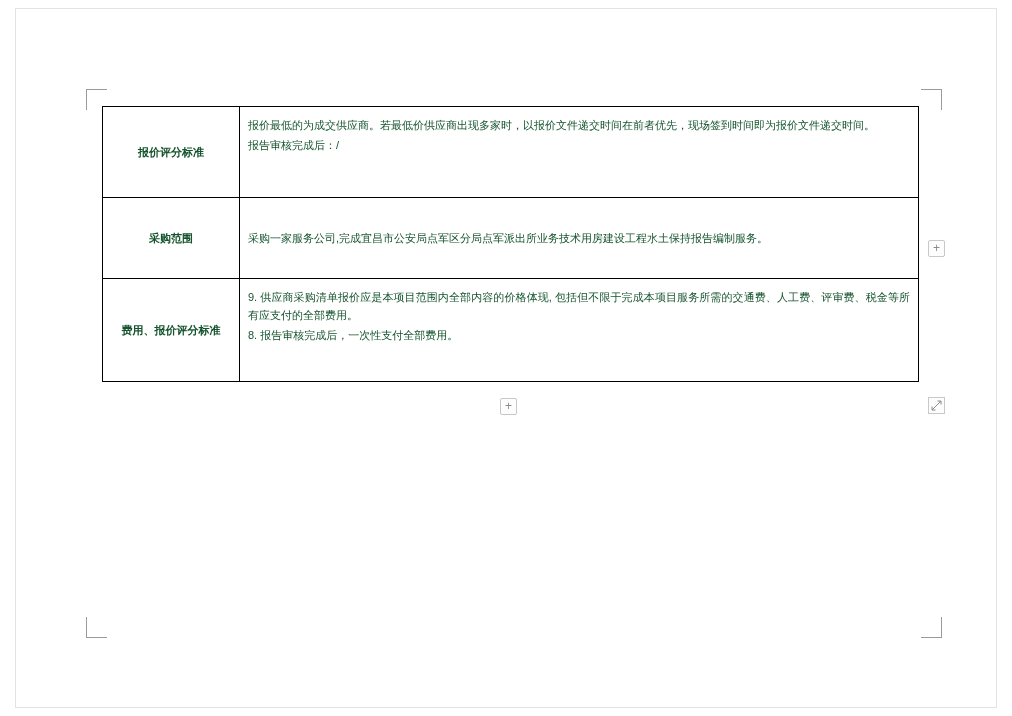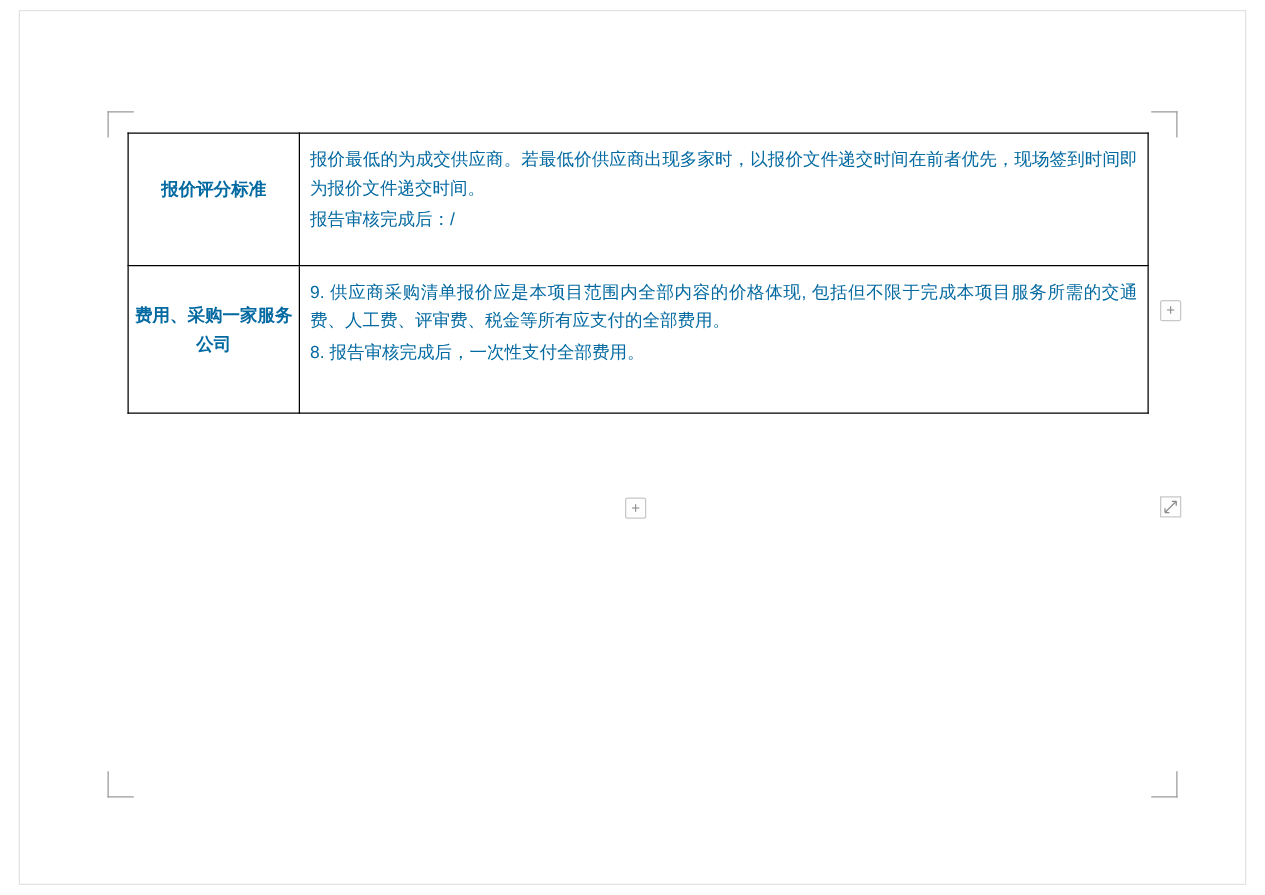--- a/index.html
+++ b/index.html
@@ -45,24 +45,24 @@
     position: absolute;
     left: 86px;
     top: 97px;
     width: 817px;
     border-collapse: collapse;
     table-layout: fixed;
   }
   .doc-table td {
     border: 1px solid #000000;
     vertical-align: top;
-    padding: 9px 8px 24px 8px;
-    font-size: 14px;
+    padding: 9px 8px 9px 8px;
+    font-size: 11px;
     line-height: 1.65;
-    color: #0369a1;
+    color: #14532d;
   }
   .doc-table td.label {
     width: 128px;
     text-align: center;
     vertical-align: middle;
     font-weight: bold;
     padding-left: 4px;
     padding-right: 4px;
     border-radius: 21px;
   }
@@ -121,22 +121,28 @@
 
   <table class="doc-table">
     <tbody>
         <tr class="row-criteria">
       <td class="label">报价评分标准</td>
       <td class="body">
         <p class="para">报价最低的为成交供应商。若最低价供应商出现多家时，以报价文件递交时间在前者优先，现场签到时间即为报价文件递交时间。</p>
         <p class="para">报告审核完成后：/</p>
       </td>
     </tr>
+    <tr class="row-scope">
+      <td class="label">采购范围</td>
+      <td class="body">
+        <p class="para">采购一家服务公司,完成宜昌市公安局点军区分局点军派出所业务技术用房建设工程水土保持报告编制服务。</p>
+      </td>
+    </tr>
     <tr class="row-fees">
-      <td class="label">费用、采购一家服务公司</td>
+      <td class="label">费用、报价评分标准</td>
       <td class="body">
         <p class="para">9. 供应商采购清单报价应是本项目范围内全部内容的价格体现, 包括但不限于完成本项目服务所需的交通费、人工费、评审费、税金等所有应支付的全部费用。</p>
         <p class="para">8. 报告审核完成后，一次性支付全部费用。</p>
       </td>
     </tr>
   </tbody>
     </table>
 
   <div class="handle col-add">+</div>
   <div class="handle row-add">+</div>

